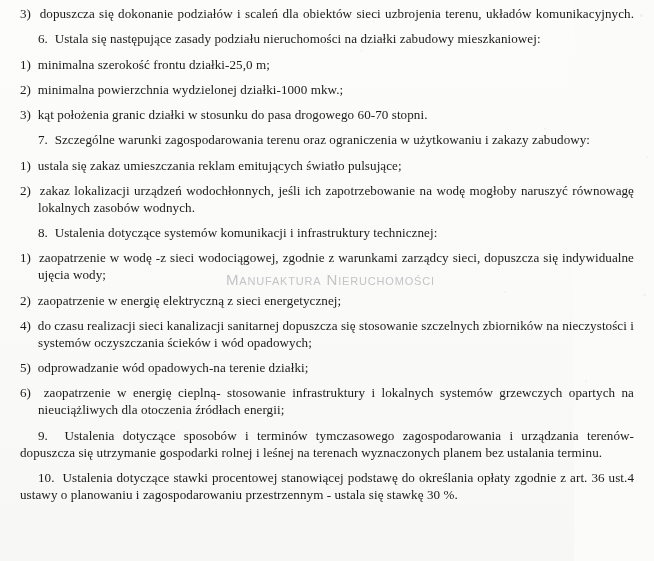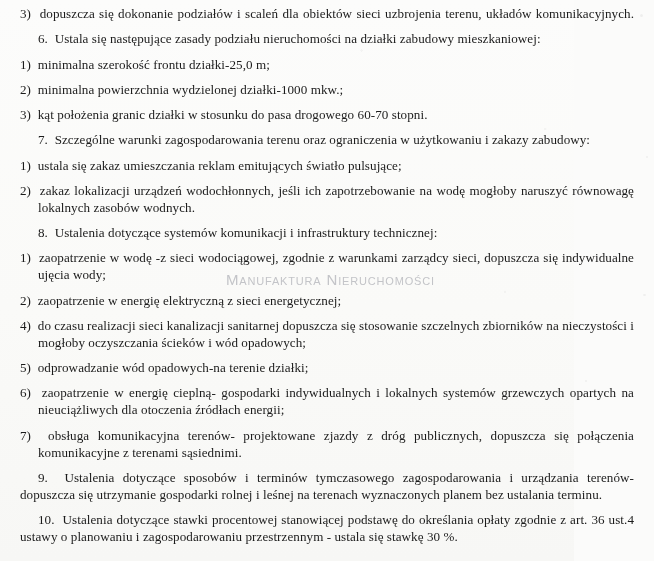--- a/index.html
+++ b/index.html
@@ -153,37 +153,33 @@
     </p>
 
     <p class="blk item">
       <span class="num">2)&nbsp;</span>
       <span>zaopatrzenie w energię elektryczną z sieci energetycznej;</span>
     </p>
 
 
     <p class="blk item">
       <span class="num">4)&nbsp;</span>
-      <span>do czasu realizacji sieci kanalizacji sanitarnej dopuszcza się stosowanie szczelnych zbiorników na nieczystości i mogłoby oczyszczania ścieków i wód opadowych;</span>
+      <span>do czasu realizacji sieci kanalizacji sanitarnej dopuszcza się stosowanie szczelnych zbiorników na nieczystości i systemów oczyszczania ścieków i wód opadowych;</span>
     </p>
 
     <p class="blk item">
       <span class="num">5)&nbsp;</span>
       <span>odprowadzanie wód opadowych-na terenie działki;</span>
     </p>
 
     <p class="blk item">
       <span class="num">6)&nbsp;</span>
-      <span>zaopatrzenie w energię cieplną- gospodarki indywidualnych i lokalnych systemów grzewczych opartych na nieuciążliwych dla otoczenia źródłach energii;</span>
+      <span>zaopatrzenie w energię cieplną- stosowanie infrastruktury i lokalnych systemów grzewczych opartych na nieuciążliwych dla otoczenia źródłach energii;</span>
     </p>
 
-    <p class="blk item">
-      <span class="num">7)&nbsp;</span>
-      <span>obsługa komunikacyjna terenów- projektowane zjazdy z dróg publicznych, dopuszcza się połączenia komunikacyjne z terenami sąsiednimi.</span>
-    </p>
 
     <p class="blk section">
       <span class="num">9.&nbsp;</span>
       <span>Ustalenia dotyczące sposobów i terminów tymczasowego zagospodarowania i urządzania terenów- dopuszcza się utrzymanie gospodarki rolnej i leśnej na terenach wyznaczonych planem bez ustalania terminu.</span>
     </p>
 
     <p class="blk section">
       <span class="num">10.&nbsp;</span>
       <span>Ustalenia dotyczące stawki procentowej stanowiącej podstawę do określania opłaty zgodnie z art. 36 ust.4 ustawy o planowaniu i zagospodarowaniu przestrzennym - ustala się stawkę 30 %.</span>
     </p>

